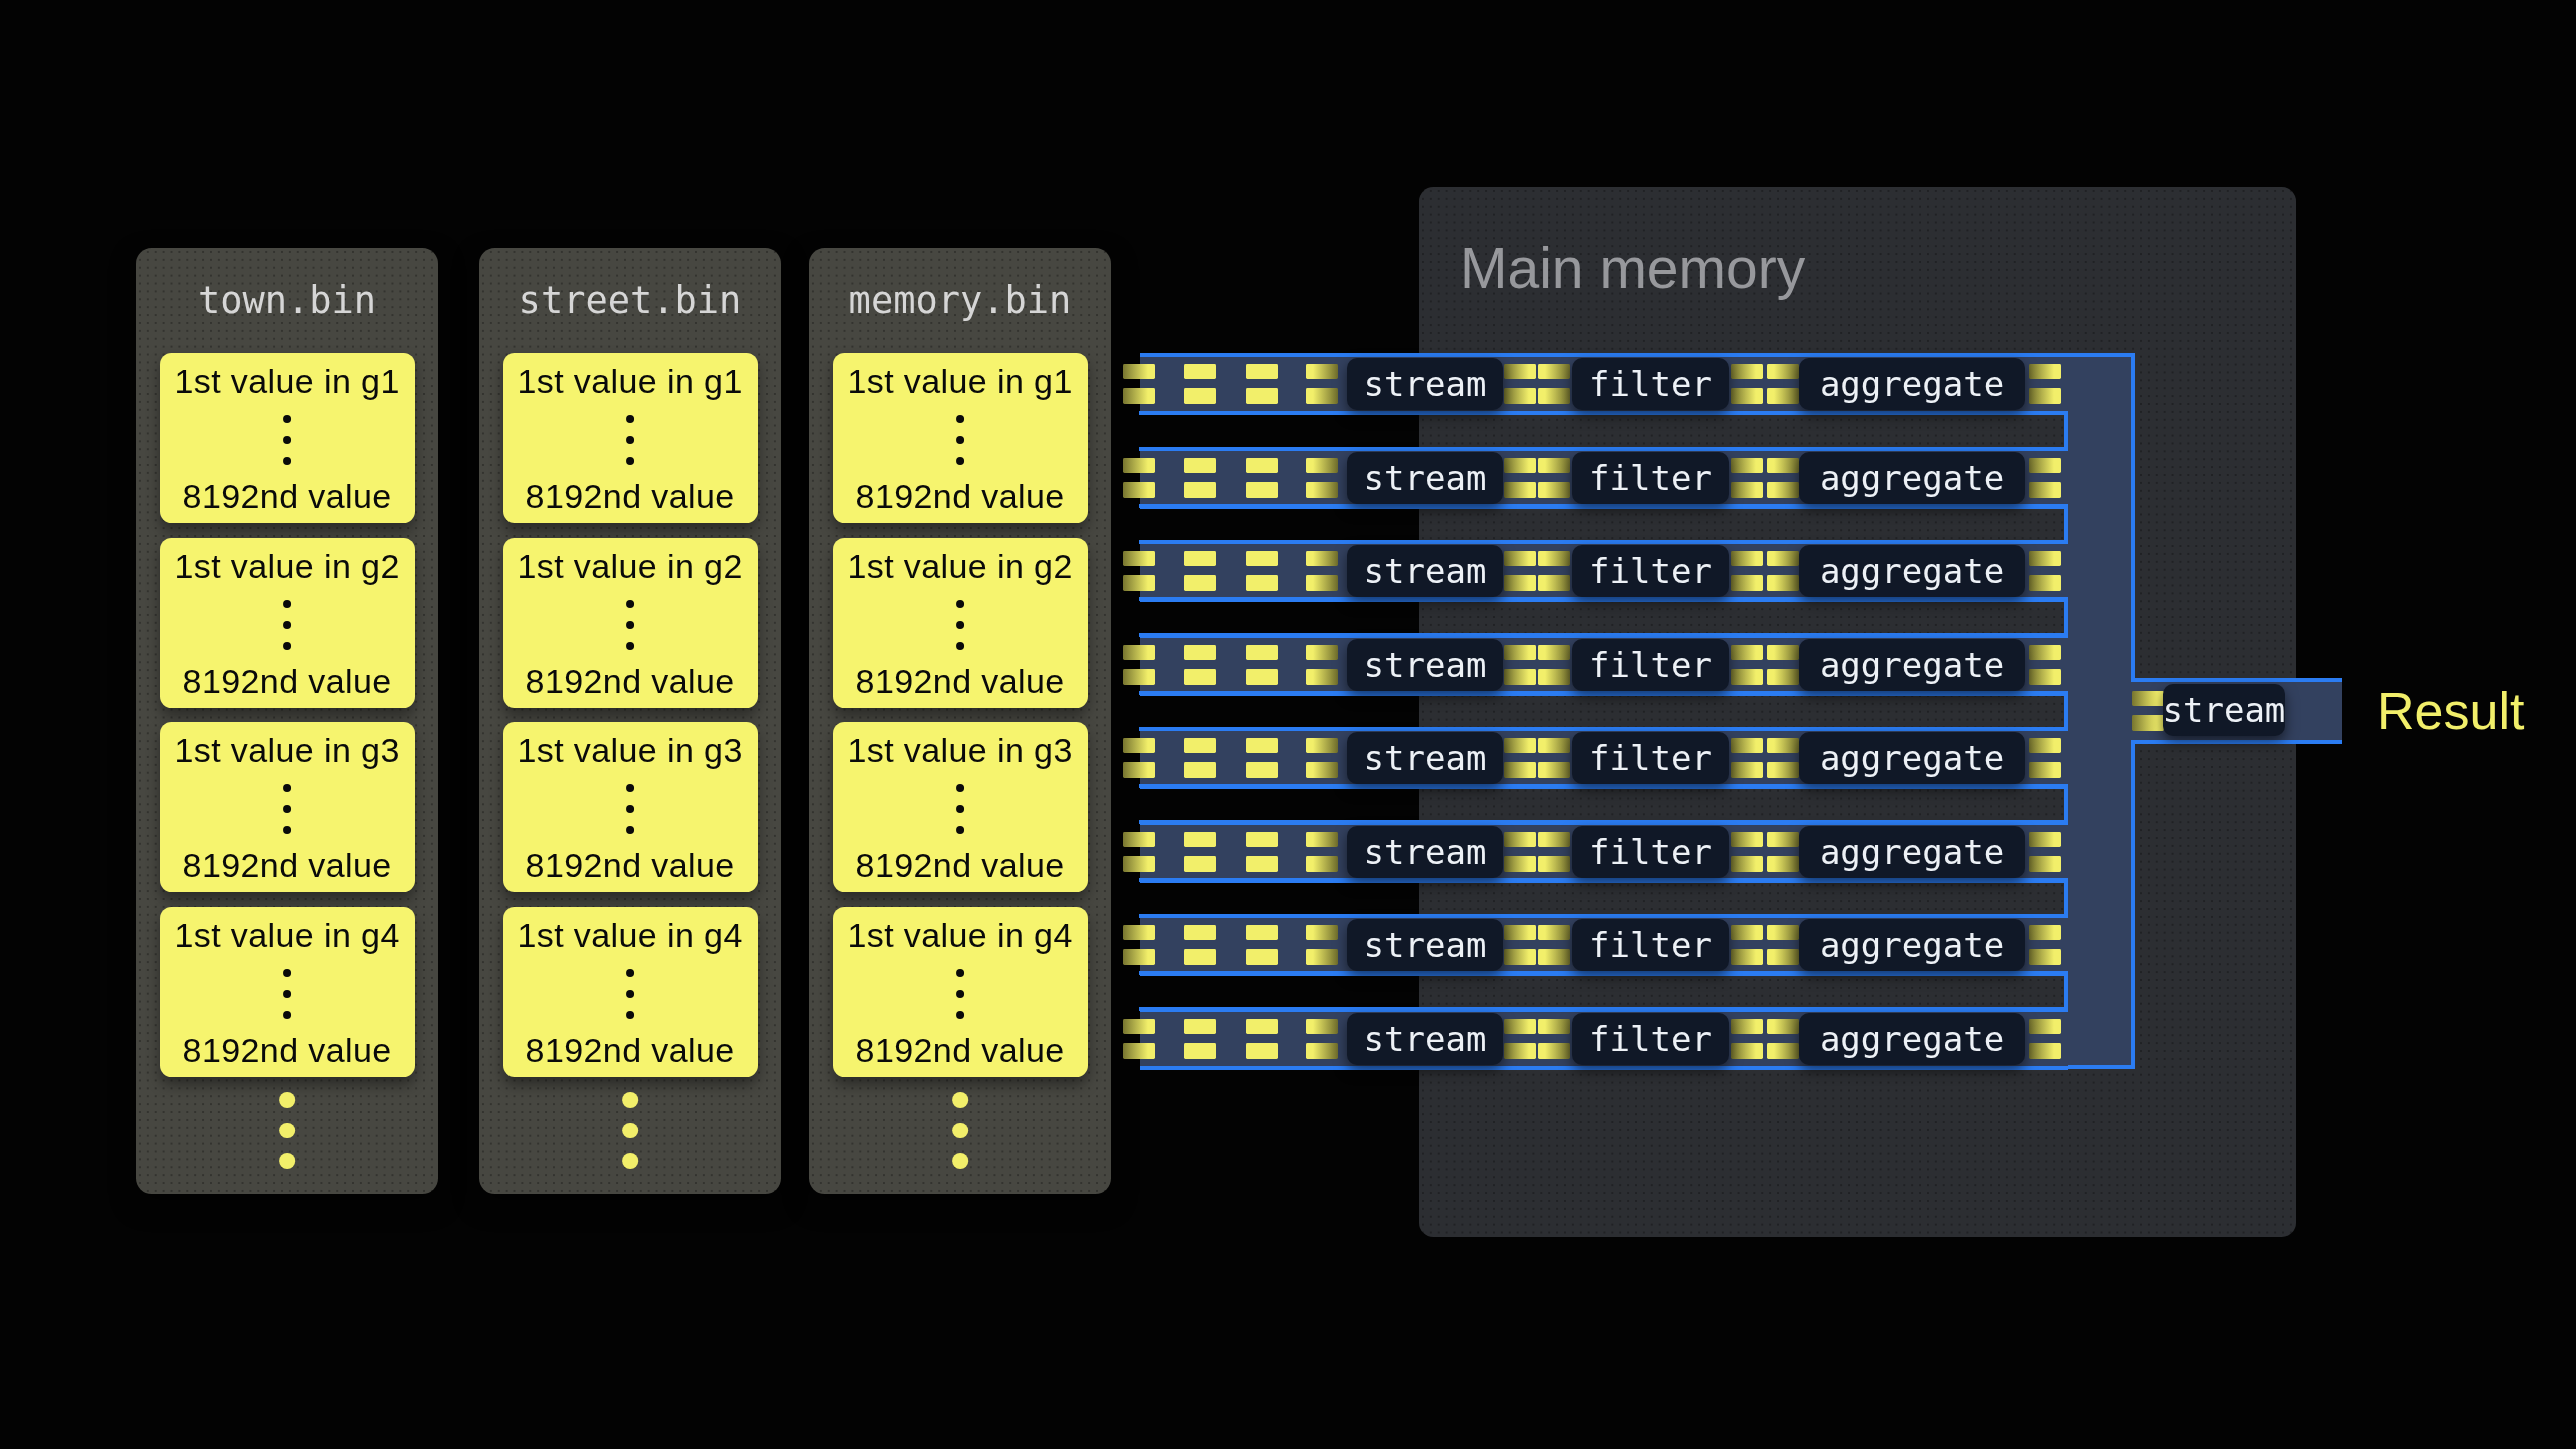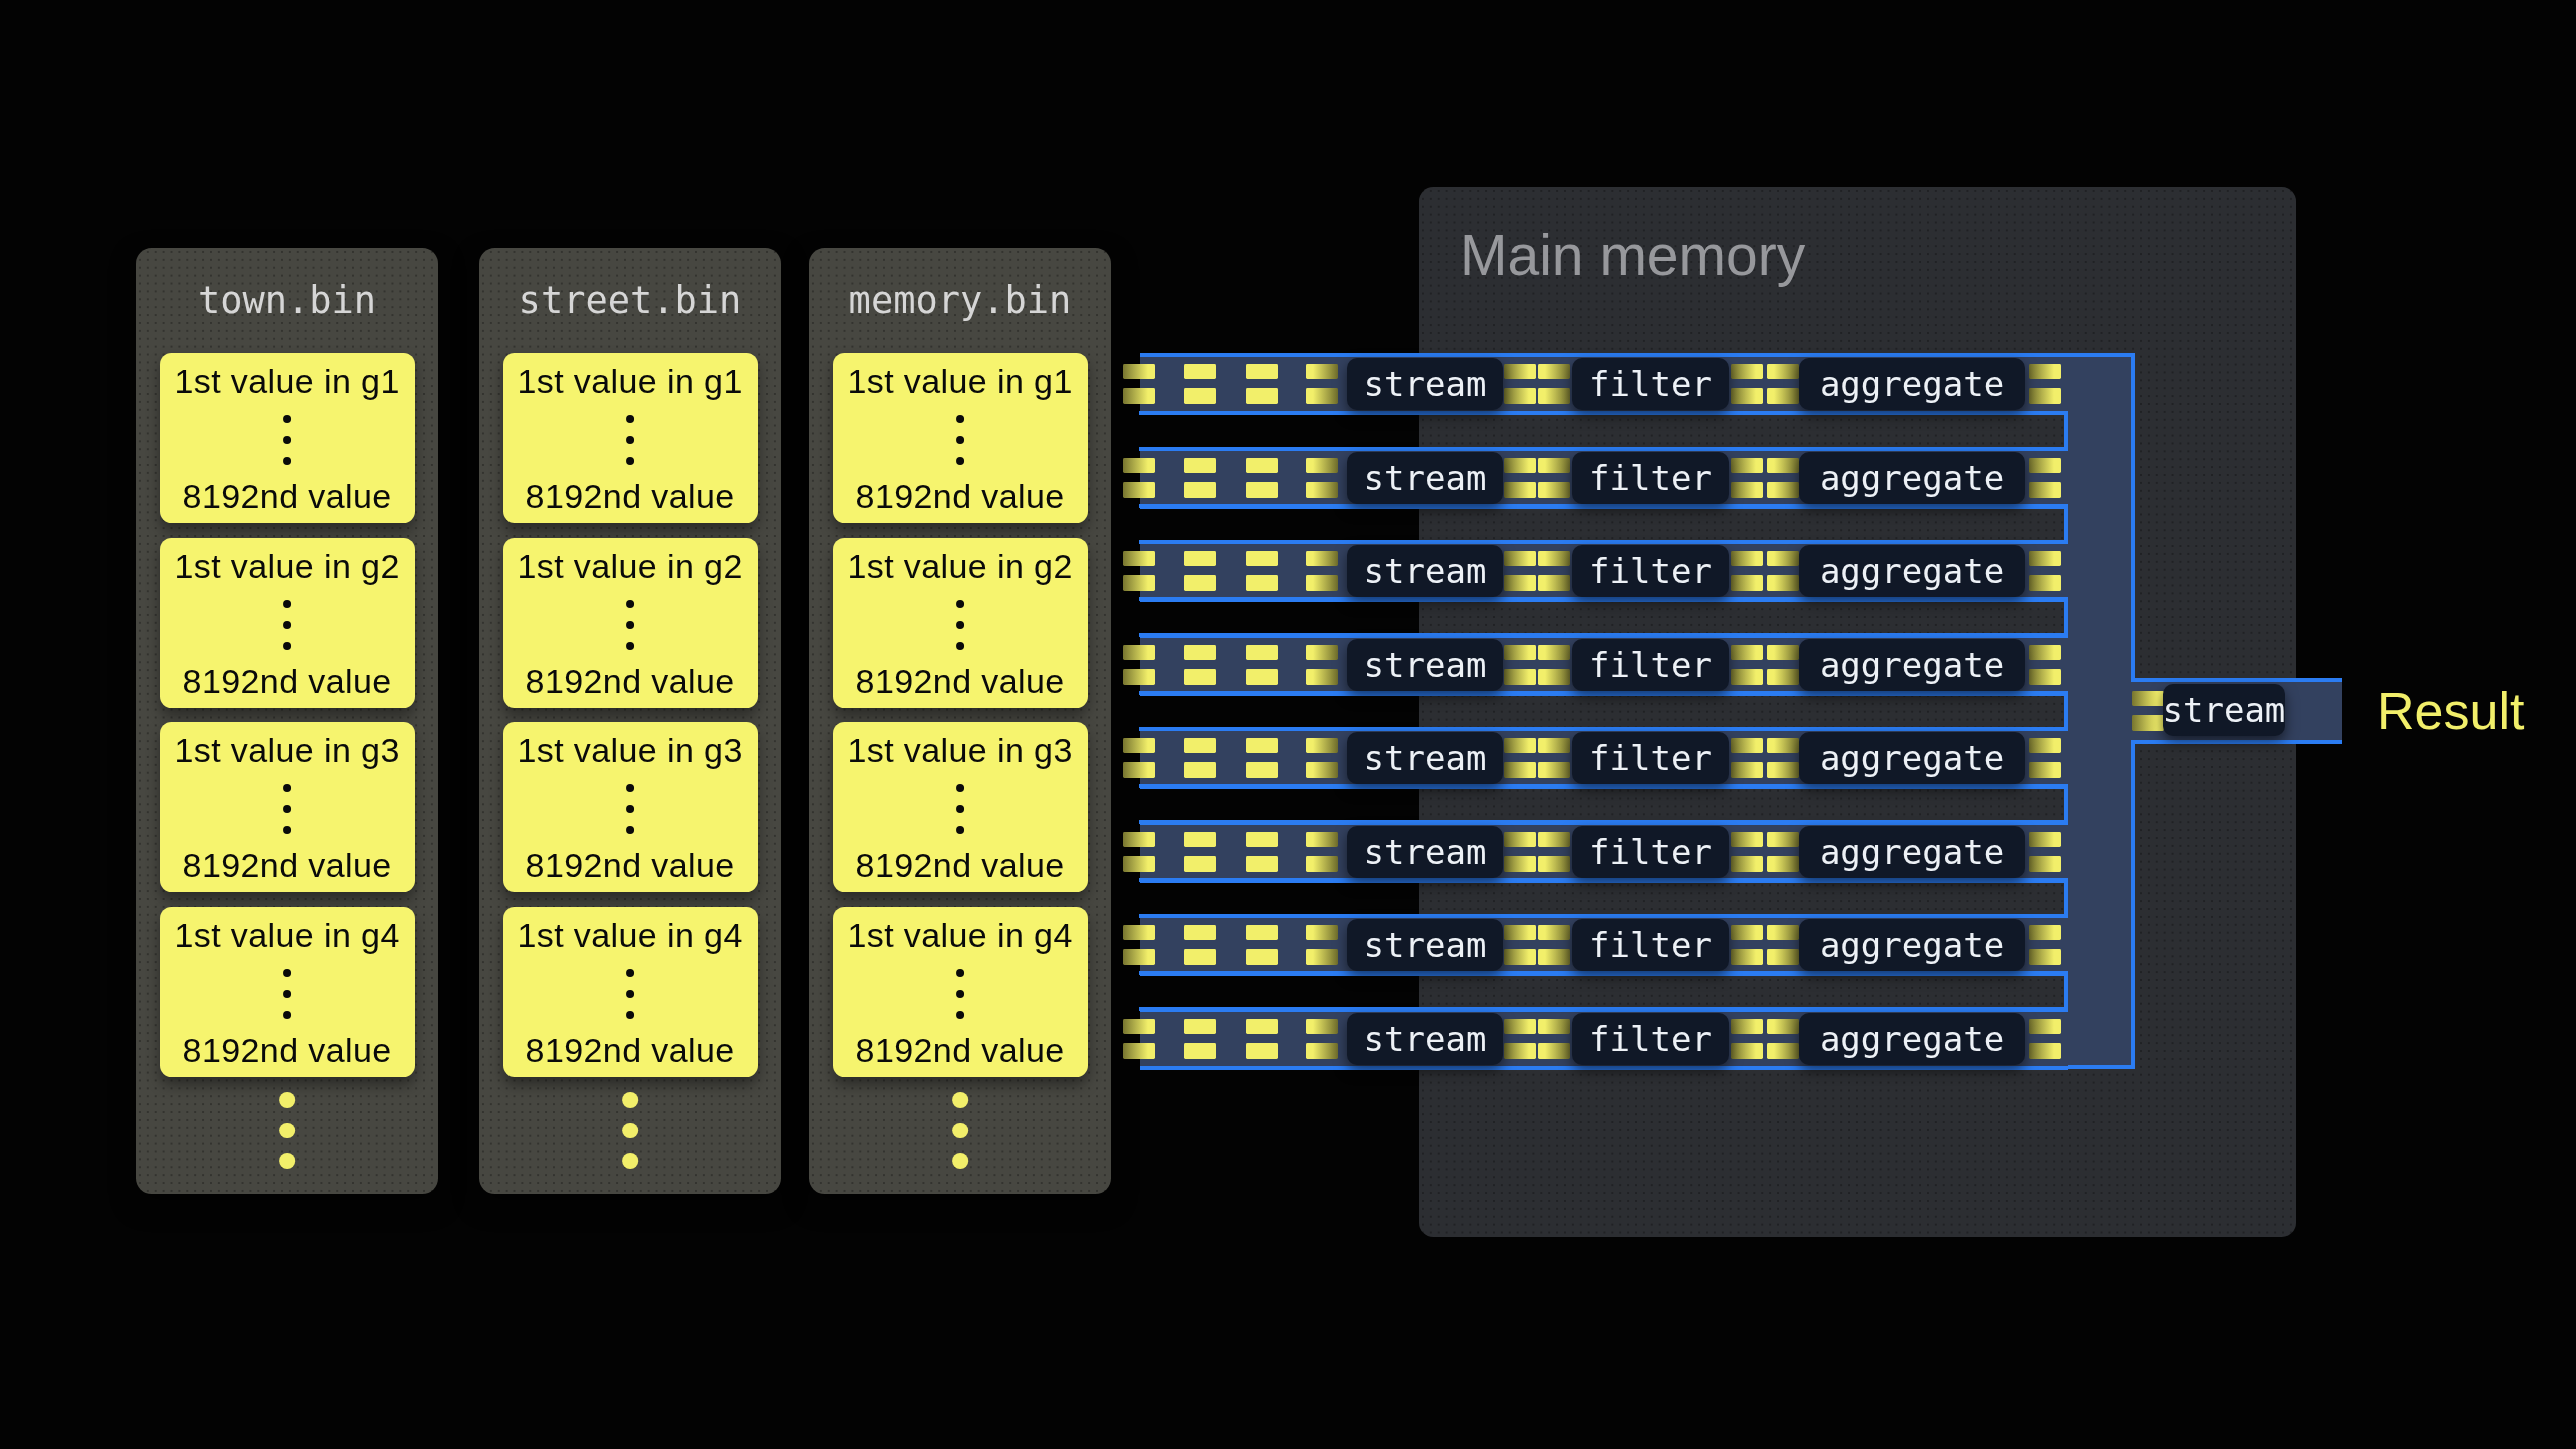--- a/index.html
+++ b/index.html
@@ -42,21 +42,21 @@
     position:absolute; top:844px; left:50%; transform:translateX(-50%);
     display:flex; flex-direction:column; gap:15px;
   }
   .ydot { width:15.7px; height:15.7px; border-radius:50%; background:var(--yellow); }
   
   .memory {
     position:absolute; left:1419px; top:187px; width:877px; height:1050px;
     background-color:var(--memory_bg); border-radius:14.3px;
   }
   .memory-title {
-    position:absolute; left:41px; top:40px;
+    position:absolute; left:41px; top:53px;
     font-size:57px; line-height:57px; color:var(--memory_title);
   }
   
   .pipes { position:absolute; left:0; top:0; width:2576px; height:1090px; z-index:3; }
   .prow { position:absolute; left:1123px; width:945px; height:62px; }
   .bar {
     position:absolute; left:16.5px; right:0; top:0; height:62px; box-sizing:border-box;
     background:var(--pipeline_fill);
     border-top:4.3px solid var(--accent_blue); border-bottom:4.3px solid var(--accent_blue);
   }

